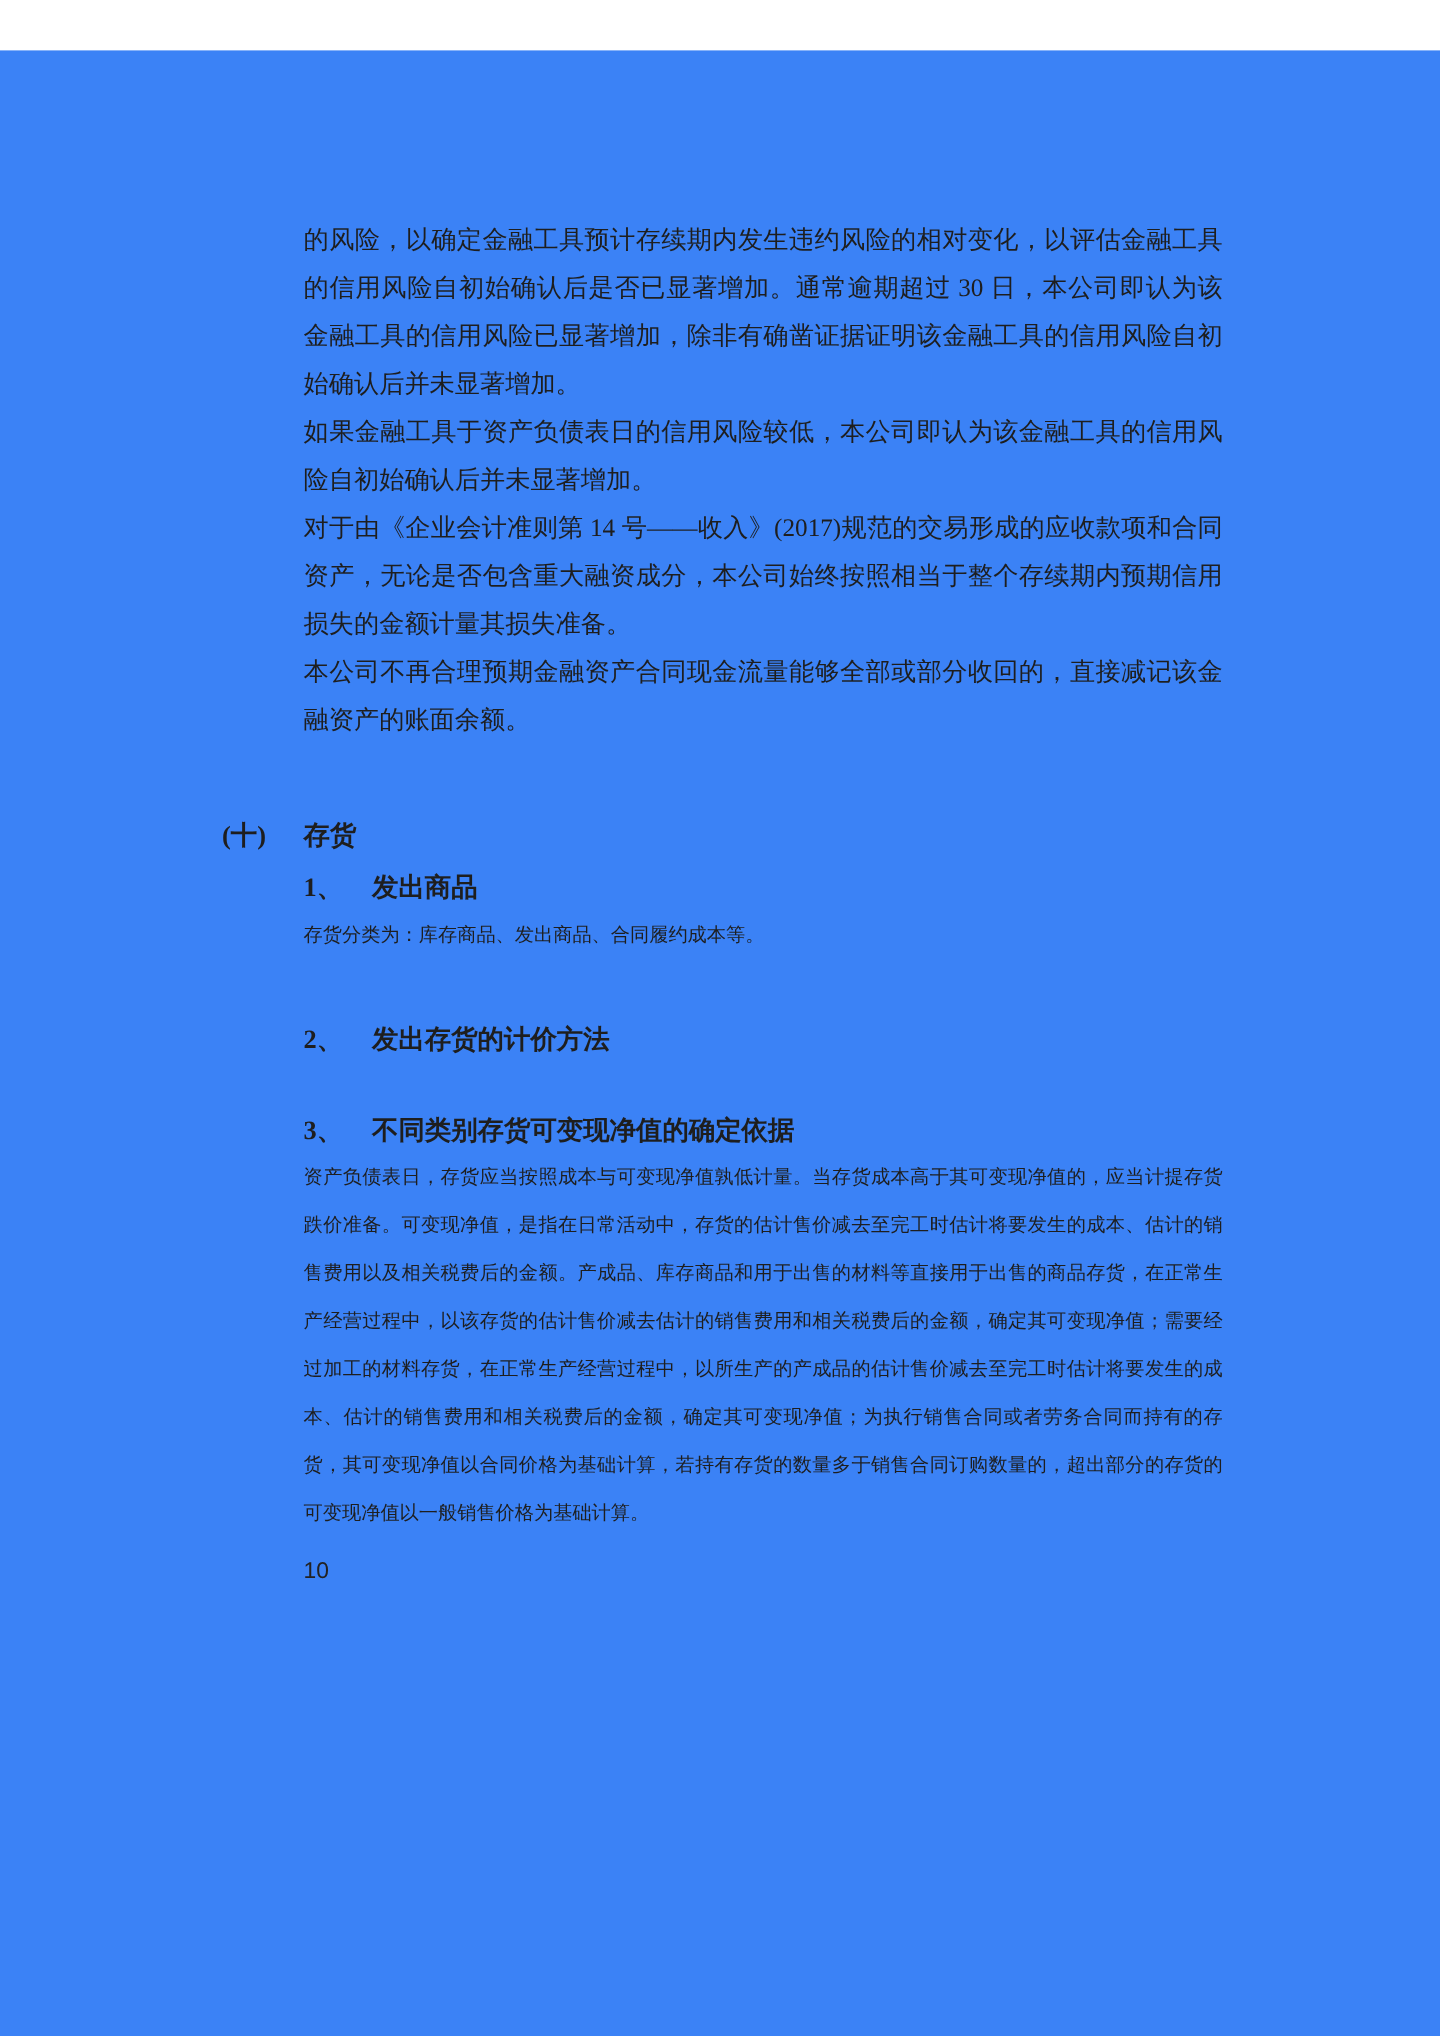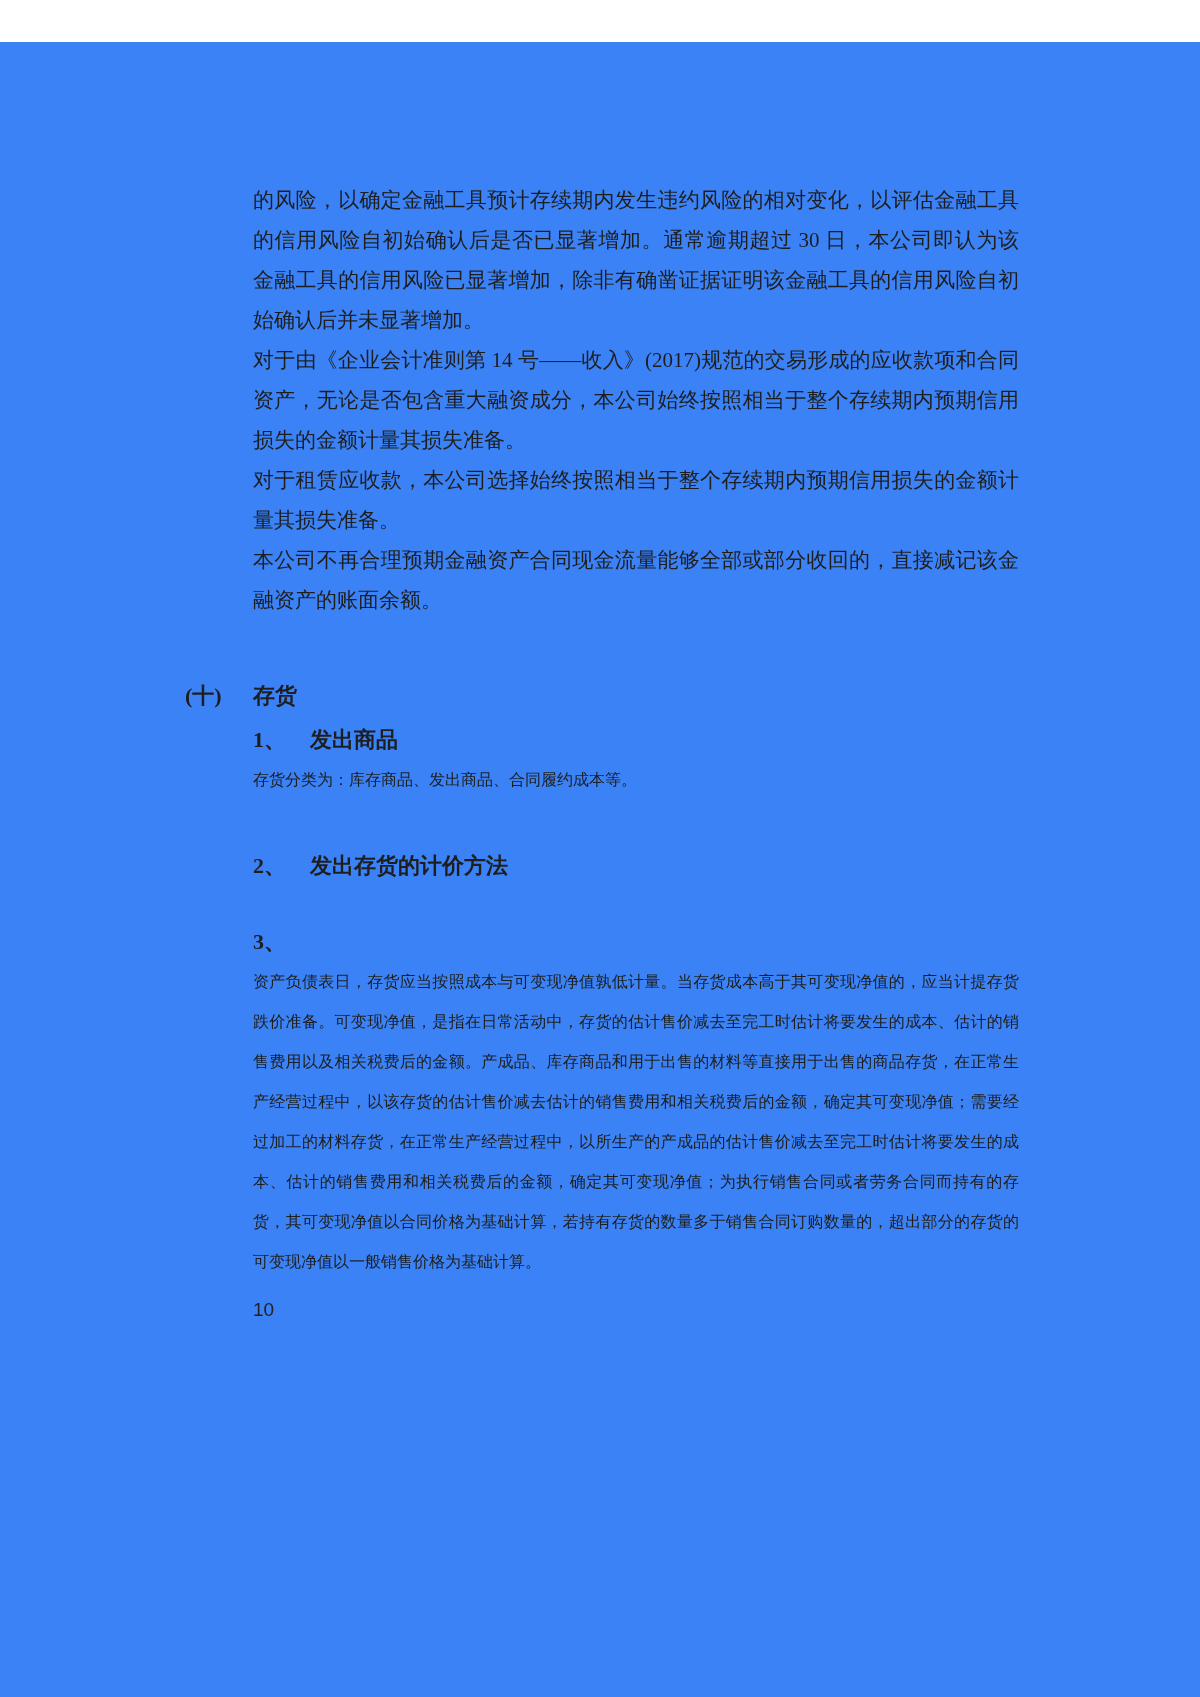--- a/index.html
+++ b/index.html
@@ -79,22 +79,22 @@
   }
 </style>
 </head>
 <body>
 
 <div class="page">
   <div class="doc">
 
     <div class="intro">
       <p>的风险，以确定金融工具预计存续期内发生违约风险的相对变化，以评估金融工具的信用风险自初始确认后是否已显著增加。通常逾期超过 30 日，本公司即认为该金融工具的信用风险已显著增加，除非有确凿证据证明该金融工具的信用风险自初始确认后并未显著增加。</p>
+      <p>如果金融工具于资产负债表日的信用风险较低，本公司即认为该金融工具的信用风险自初始确认后并未显著增加。</p>
       <p>对于由《企业会计准则第 14 号——收入》(2017)规范的交易形成的应收款项和合同资产，无论是否包含重大融资成分，本公司始终按照相当于整个存续期内预期信用损失的金额计量其损失准备。</p>
-      <p>对于租赁应收款，本公司选择始终按照相当于整个存续期内预期信用损失的金额计量其损失准备。</p>
       <p>本公司不再合理预期金融资产合同现金流量能够全部或部分收回的，直接减记该金融资产的账面余额。</p>
     </div>
 
     <div class="section-head">
       <span class="sec-label">(十)</span>
       <span class="sec-title">存货</span>
     </div>
 
     <div class="sub sub1">
       <div class="sub-head">
@@ -107,20 +107,21 @@
     <div class="sub sub2">
       <div class="sub-head">
         <span class="sub-num">2、</span>
         <span class="sub-title">发出存货的计价方法</span>
       </div>
     </div>
 
     <div class="sub sub3">
       <div class="sub-head">
         <span class="sub-num">3、</span>
+        <span class="sub-title">不同类别存货可变现净值的确定依据</span>
       </div>
       <p class="sub-body">资产负债表日，存货应当按照成本与可变现净值孰低计量。当存货成本高于其可变现净值的，应当计提存货跌价准备。可变现净值，是指在日常活动中，存货的估计售价减去至完工时估计将要发生的成本、估计的销售费用以及相关税费后的金额。产成品、库存商品和用于出售的材料等直接用于出售的商品存货，在正常生产经营过程中，以该存货的估计售价减去估计的销售费用和相关税费后的金额，确定其可变现净值；需要经过加工的材料存货，在正常生产经营过程中，以所生产的产成品的估计售价减去至完工时估计将要发生的成本、估计的销售费用和相关税费后的金额，确定其可变现净值；为执行销售合同或者劳务合同而持有的存货，其可变现净值以合同价格为基础计算，若持有存货的数量多于销售合同订购数量的，超出部分的存货的可变现净值以一般销售价格为基础计算。</p>
     </div>
 
     <div class="page-num">10</div>
 
   </div>
 </div>
 
 </body></html>

